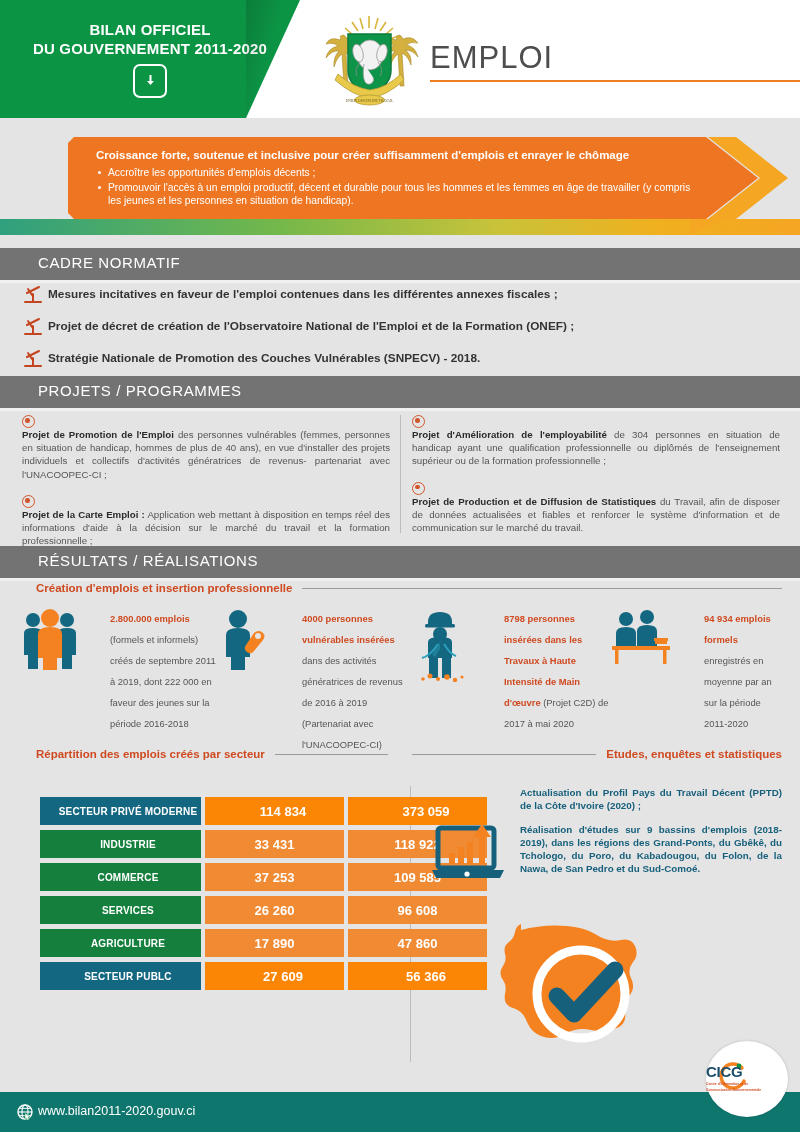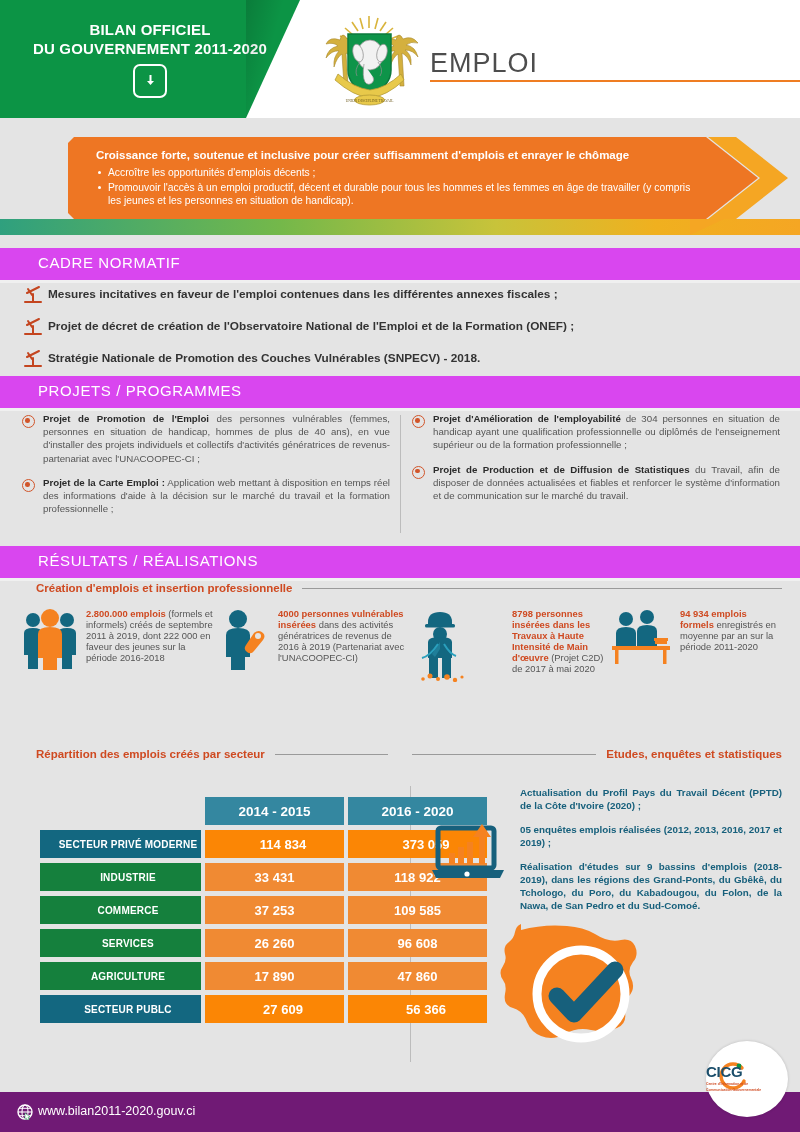--- a/index.html
+++ b/index.html
@@ -21,21 +21,21 @@
   }
   .header-green .line1{color:#fff;font-weight:bold;font-size:15px;letter-spacing:.2px;line-height:19px;text-align:center;}
   .header-green .line2{color:#fff;font-weight:bold;font-size:15px;letter-spacing:.2px;line-height:19px;text-align:center;}
   .dl-icon{margin-top:6px;width:30px;height:30px;border:2px solid #fff;border-radius:7px;
            display:flex;align-items:center;justify-content:center;}
   .dl-icon svg{display:block;}
   .header-shadow{position:absolute;top:0;left:246px;width:60px;height:118px;
     background:linear-gradient(105deg,rgba(0,0,0,.16) 0%,rgba(0,0,0,0) 42%);
     clip-path:polygon(0 0,54px 0,0 118px);}
   .emblem{position:absolute;left:318px;top:12px;width:102px;height:96px;}
-  .header-title{position:absolute;left:430px;top:40px;font-size:27px;color:#4d4d4d;letter-spacing:1px;font-weight:400;margin-top:8px;}
+  .header-title{position:absolute;left:430px;top:40px;font-size:31px;color:#4d4d4d;letter-spacing:1px;font-weight:400;}
   .title-rule{position:absolute;left:430px;top:80px;width:370px;height:2px;background:#ef7d22;}
 
   
   .banner-wrap{position:absolute;left:68px;top:137px;width:732px;height:82px;}
   .banner{
     position:absolute;left:0;top:0;width:732px;height:82px;
     background:#ee7623;
     clip-path:polygon(0 6px, 6px 0, 638px 0, 690px 41px, 638px 82px, 6px 82px, 0 76px);
   }
   .banner-arrow{
@@ -48,50 +48,50 @@
   .banner-list li{position:relative;padding-left:12px;font-size:10.3px;line-height:13.5px;margin-bottom:1px;}
   .banner-list li:before{content:"";position:absolute;left:2px;top:5px;width:3px;height:3px;border-radius:50%;background:#fff;}
 
   
   .grad-strip{position:absolute;left:0;top:219px;width:800px;height:16px;
     background:linear-gradient(90deg,#2fa07e 0%,#74b84a 35%,#c8c33a 62%,#f0b01f 82%,#f5a623 100%);}
   .grad-point{position:absolute;left:690px;top:219px;width:110px;height:16px;background:#f5a623;
     clip-path:polygon(0 0,34px 0,0 16px);}
 
   
-  .sec-bar{position:absolute;left:0;width:800px;height:32px;background:#d946ef;}
+  .sec-bar{position:absolute;left:0;width:800px;height:32px;background:#737373;}
   .sec-bar span{position:absolute;left:38px;top:6px;color:#fff;font-size:15px;letter-spacing:.6px;}
   .sec-bar:after{content:"";position:absolute;left:0;bottom:-3px;width:800px;height:3px;background:#f0f0f0;}
 
   
   .cadre-list{position:absolute;left:22px;top:286px;width:760px;}
   .cadre-row{display:flex;align-items:flex-start;margin-bottom:13px;}
   .gavel{width:22px;height:20px;flex:0 0 22px;margin-right:4px;margin-top:-1px;}
   .cadre-row .txt{font-size:11.8px;font-weight:bold;color:#333;line-height:16px;}
 
   
   .proj-cols{position:absolute;left:22px;top:412px;width:760px;display:flex;gap:22px;}
   .proj-col{width:368px;}
-  .proj-item{display:flex;margin-bottom:11px;}
+  .proj-item{display:flex;margin-bottom:11px;flex-direction:column;}
   .radio{flex:0 0 11px;width:11px;height:11px;border:1.6px solid #d1552a;border-radius:50%;
          margin-top:3px;margin-right:8px;position:relative;background:#e4e4e4;}
   .radio:after{content:"";position:absolute;left:2.2px;top:2.2px;width:4.6px;height:4.6px;border-radius:50%;background:#d1552a;}
   .proj-text{font-size:9.7px;line-height:13.2px;color:#555;text-align:justify;flex:1;}
   .proj-text b{color:#2b2b2b;}
   .col-divider{position:absolute;left:400px;top:415px;width:1px;height:118px;background:#bcbcbc;}
 
   
   .sub-head{position:absolute;display:flex;align-items:center;gap:10px;}
   .sub-head .lbl{color:#cf4a21;font-weight:bold;font-size:11.5px;white-space:nowrap;}
   .sub-head .rule{height:1px;background:#9a9a9a;}
 
   .stats-row{position:absolute;left:22px;top:608px;width:760px;display:flex;}
   .stat{display:flex;align-items:flex-start;}
   .stat .ico{flex:0 0 auto;margin-right:8px;}
-  .stat .body{font-size:9.4px;line-height:11px;color:#555;}
+  .stat .body{font-size:9.4px;line-height:21px;color:#555;margin-left:24px;}
   .stat .body b{color:#cf4a21;}
 
   
   .tbl{position:absolute;left:36px;top:792px;}
   .tbl table{border-collapse:separate;border-spacing:4px 5px;}
   .tbl td{height:26px;color:#fff;text-align:center;vertical-align:middle;font-weight:bold;}
   .tbl td.lbl{width:144px;font-size:10px;letter-spacing:.2px;padding-left:16px;}
   .tbl td.val{width:120px;font-size:13px;}
   .tbl td.hdr{background:#3487a0;font-size:13.5px;}
   .tbl td.empty{background:transparent;}
@@ -102,21 +102,21 @@
 
   .vline{position:absolute;left:410px;top:786px;width:1px;height:276px;background:#bcbcbc;}
 
   
   .etudes{position:absolute;left:520px;top:786px;width:262px;}
   .etudes p{margin:0 0 11px 0;font-size:9.8px;line-height:13px;color:#17607c;font-weight:bold;text-align:justify;}
   .laptop{position:absolute;left:432px;top:818px;width:78px;height:72px;}
   .ci-map{position:absolute;left:487px;top:918px;width:186px;height:150px;}
 
   
-  .footer{position:absolute;left:0;top:1092px;width:800px;height:40px;background:#701a75;}
+  .footer{position:absolute;left:0;top:1092px;width:800px;height:40px;background:#0f766e;}
   .footer .url{position:absolute;left:38px;top:12px;color:#fff;font-size:12.5px;}
   .globe{position:absolute;left:17px;top:12px;}
   .cicg{position:absolute;left:706px;top:1041px;width:82px;height:76px;}
   .cicg-el{position:absolute;left:0;top:0;width:82px;height:76px;background:#fff;border-radius:50%/50%;
            box-shadow:0 0 3px rgba(0,0,0,.18);}
   .cicg-txt{position:absolute;left:0;top:22px;width:82px;}
   .cicg-name{font-size:15px;font-weight:bold;color:#1b4e6b;letter-spacing:-.3px;}
   .cicg-sub{font-size:3.4px;color:#cf4a21;font-weight:bold;line-height:4.4px;margin-top:2px;}
   .cicg-swoosh{position:absolute;left:8px;top:18px;}
 </style>
@@ -297,21 +297,21 @@
           <path d="M8 27 q0 -7 12 -7 q12 0 12 7 v22 h-5 v13 h-14 v-13 h-5z"></path>
         </g>
         <g fill="#f58220">
           <path d="M36 25 q5 -4 9 0 q3 3 0 7 l-9 11 q-3 4 -7 1 q-4 -3 -1 -7z"></path>
           <circle cx="40" cy="28" r="3" fill="#e4e4e4"></circle>
         </g>
       </svg>
       <div class="body"><b>4000 personnes vulnérables insérées</b><span> dans des activités génératrices de revenus de 2016 à 2019 (Partenariat avec l'UNACOOPEC-CI)</span></div>
     </div>
 
-    <div class="stat" style="width:196px;gap:32px;">
+    <div class="stat" style="width:196px;">
       <svg class="ico" width="58" height="74" viewBox="0 0 58 74">
         <g fill="#136780">
           <path d="M14 14 q0 -10 12 -10 q12 0 12 10 v2 h-24z"></path>
           <rect x="11" y="16" width="30" height="3.5" rx="1.6"></rect>
           <circle cx="26" cy="26" r="7"></circle>
           <path d="M14 34 q0 -5 12 -5 q12 0 12 5 v16 h-24z"></path>
           <path d="M15 50 h9 v20 h-9z"></path>
           <path d="M28 50 h9 v20 h-9z"></path>
           <path d="M26 34 l-8 12 l3 3 l5 -8z" fill="#1f7e99"></path>
         </g>
@@ -358,25 +358,20 @@
   <div class="sub-head" style="left:412px;top:748px;width:370px;">
     <span class="rule" style="flex:1;"></span>
     <span class="lbl">Etudes, enquêtes et statistiques</span>
   </div>
 
   <div class="vline"></div>
 
   <div class="tbl">
     <table>
       <tbody>
-          <tr>
-        <td class="lbl empty"></td>
-        <td class="val hdr">2014 - 2015</td>
-        <td class="val hdr">2016 - 2020</td>
-      </tr>
       <tr>
         <td class="lbl teal-dark">SECTEUR PRIVÉ MODERNE</td>
         <td class="val orange-br">114 834</td>
         <td class="val orange-br">373 059</td>
       </tr>
       <tr>
         <td class="lbl teal">INDUSTRIE</td>
         <td class="val orange">33 431</td>
         <td class="val orange">118 922</td>
       </tr>
@@ -411,21 +406,20 @@
     <g fill="#f58220">
       <rect x="17" y="35" width="6" height="11"></rect>
       <rect x="26" y="29" width="6" height="17"></rect>
       <rect x="35" y="24" width="6" height="22"></rect>
       <path d="M47 46 v-27 h-6 l9 -13 l9 13 h-6 v27z"></path>
     </g>
   </svg>
 
   <div class="etudes">
     <p>Actualisation du Profil Pays du Travail Décent (PPTD) de la Côte d'Ivoire (2020) ;</p>
-    <p>05 enquêtes emplois réalisées (2012, 2013, 2016, 2017 et 2019) ;</p>
     <p>Réalisation d'études sur 9 bassins d'emplois (2018-2019), dans les régions des Grand-Ponts, du Gbêkê, du Tchologo, du Poro, du Kabadougou, du Folon, de la Nawa, de San Pedro et du Sud-Comoé.</p>
   </div>
 
   <svg class="ci-map" viewBox="0 0 186 150">
     <path d="M34 12 q22 -6 46 -4 q16 1 28 8 q14 9 26 6 q10 -2 14 6 q4 9 -2 16 q-6 8 -2 16 q5 10 -2 18 q-6 7 -4 16 q2 12 -8 16 q-12 5 -26 2 q-14 -3 -26 4 q-12 7 -24 2 q-10 -4 -14 -14 q-4 -11 -14 -14 q-10 -3 -8 -14 q2 -9 -2 -14 q-5 -7 0 -14 q4 -6 2 -12 q-2 -8 4 -12 q5 -4 6 -10 q1 -6 6 -8z" fill="#f58220"></path>
     <circle cx="94" cy="76" r="44" fill="none" stroke="#ffffff" stroke-width="9"></circle>
     <path d="M70 78 l17 18 l41 -44" fill="none" stroke="#17607c" stroke-width="17" stroke-linecap="round" stroke-linejoin="round"></path>
   </svg>
 
   <div class="footer">

